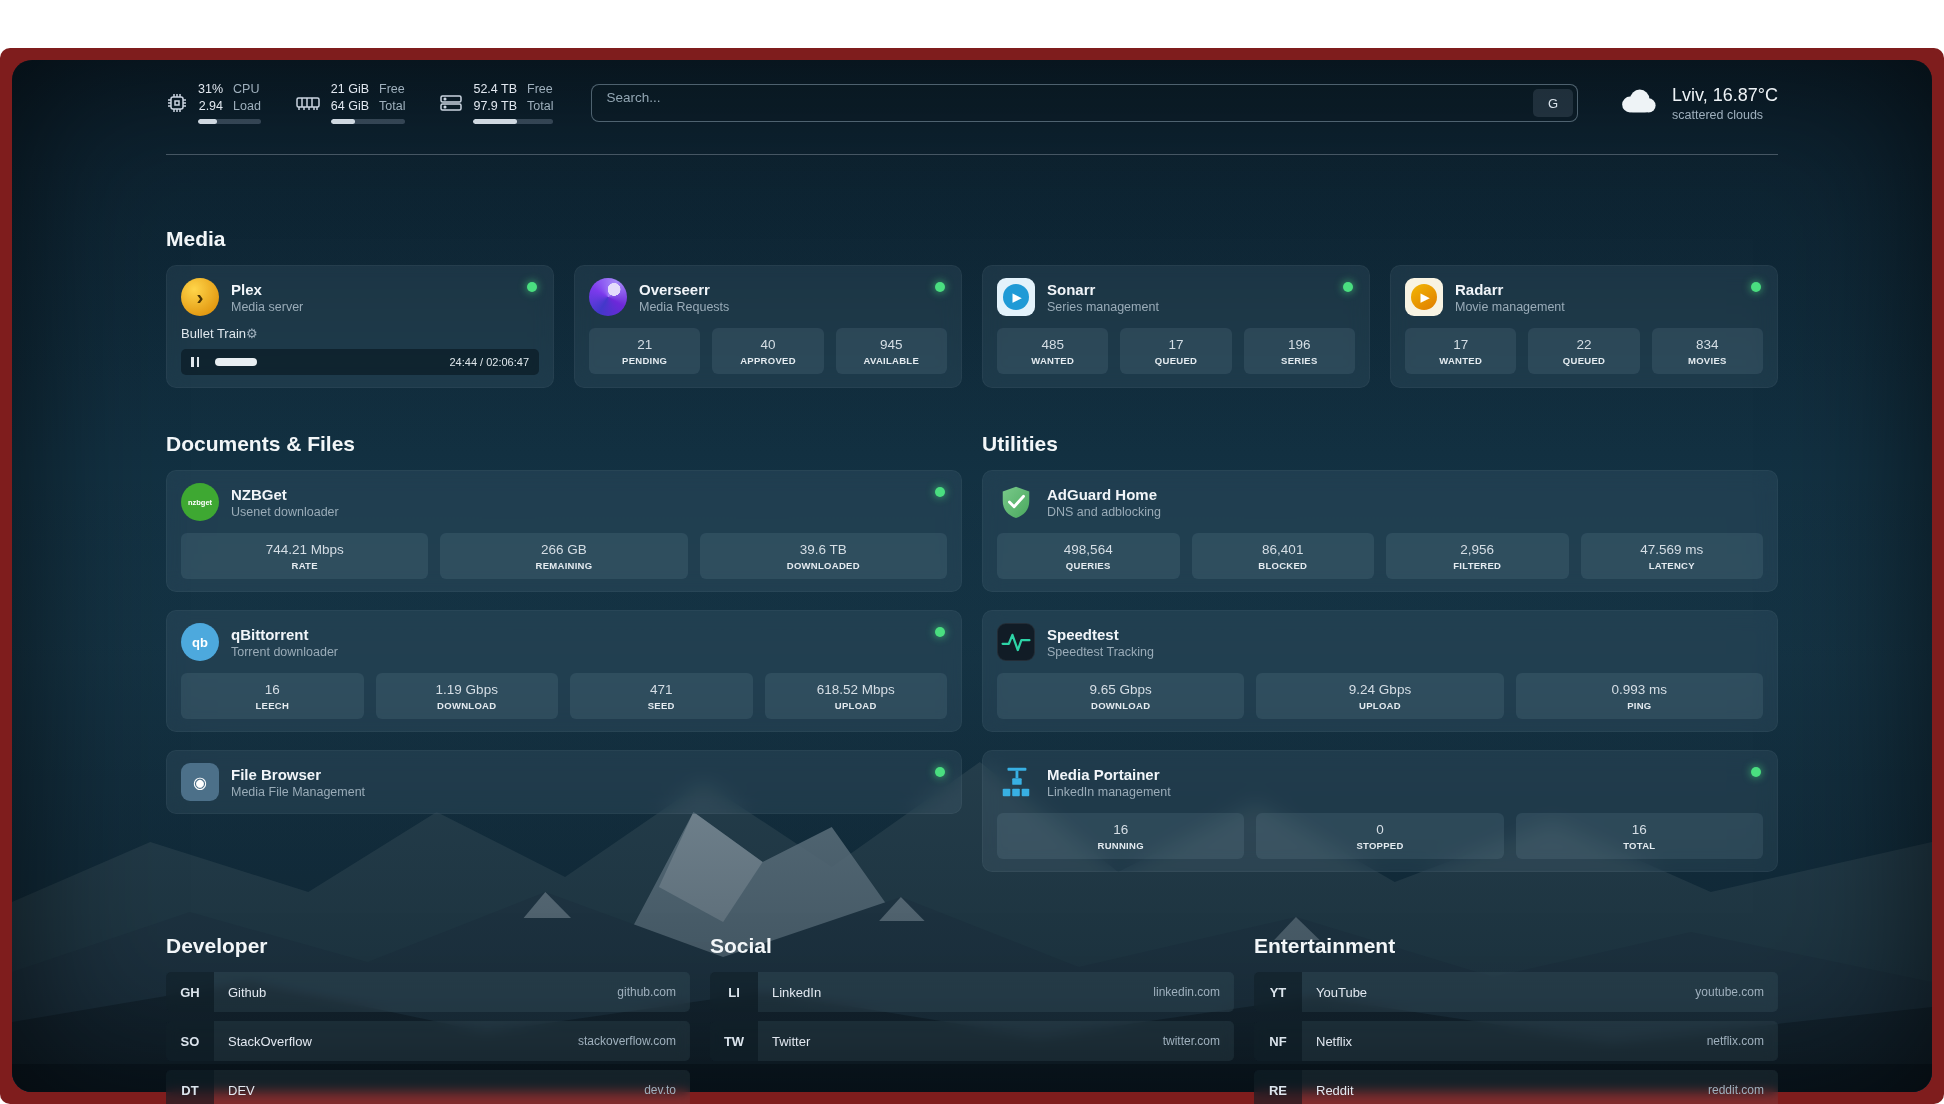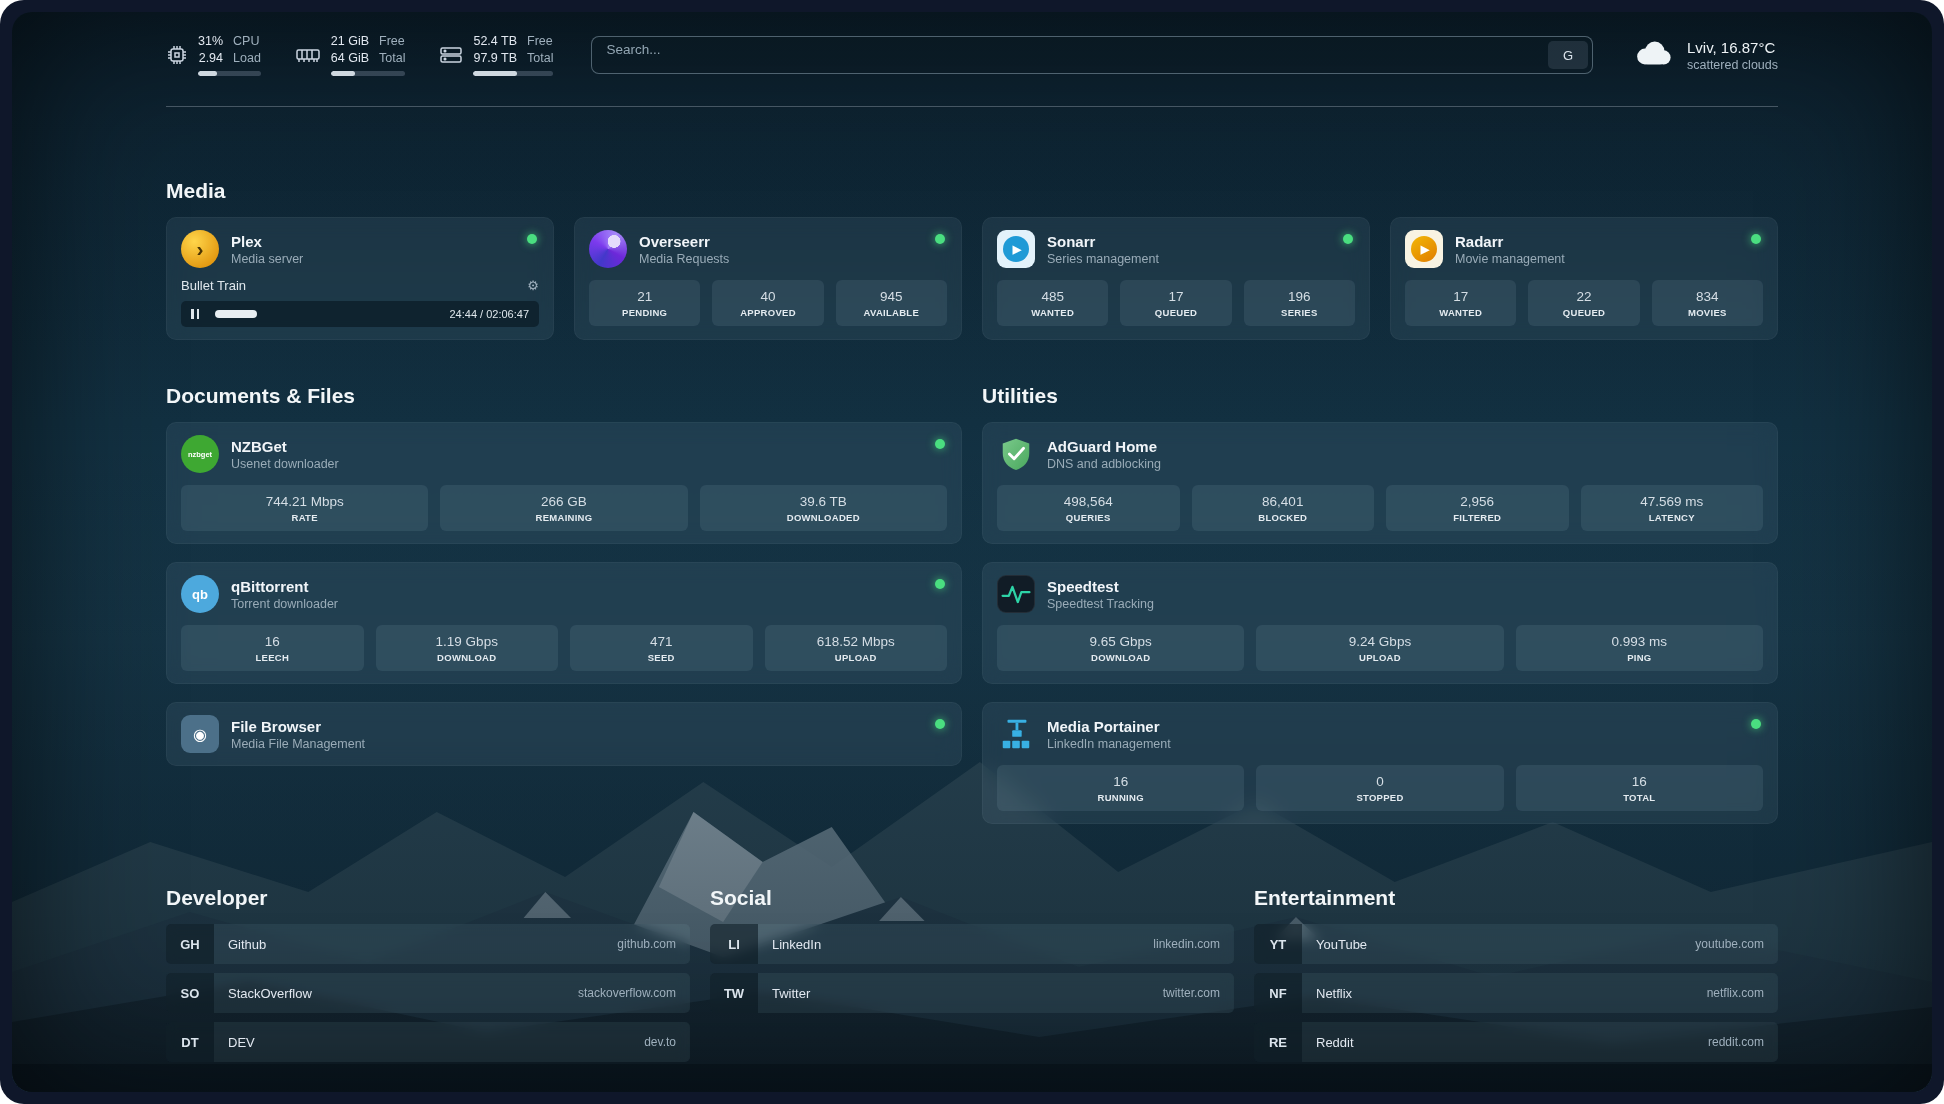--- a/index.html
+++ b/index.html
@@ -1,17 +1,17 @@
 <!DOCTYPE html>
 <html><head>
 <meta charset="utf-8">
 <style>
   html,body{margin:0;padding:0;width:1944px;height:1104px;overflow:hidden;background:#ffffff;
     font-family:"Liberation Sans", sans-serif;}
-  .frame{position:absolute;inset:0;border-radius:24px;background:#0f172a;overflow:hidden;}
+  .frame{position:absolute;inset:0;border-radius:10px;background:#7f1d1d;overflow:hidden;margin-top:48px;}
   .scene{position:absolute;inset:12px;border-radius:20px;overflow:hidden;
     background:linear-gradient(180deg,#0c1f2c 0%,#123041 38%,#17384a 58%,#153243 100%);}
   .scene::after{content:"";position:absolute;inset:0;box-shadow:inset 0 0 150px rgba(0,0,0,.65);pointer-events:none;}
   .mountains{position:absolute;left:0;right:0;bottom:0;width:100%;height:400px;display:block;}
   .tint{position:absolute;inset:0;background:linear-gradient(180deg,rgba(13,34,48,.15) 0%,rgba(13,34,48,0) 40%,rgba(8,22,32,.55) 100%);}
   .content{position:absolute;inset:0;padding:0 166px;z-index:5;}
 
   
   .topbar{display:flex;align-items:center;padding-top:34px;}
   .resources{display:flex;gap:34px;}
@@ -25,21 +25,21 @@
 
   .search-wrap{position:relative;flex:1;margin:0 38px;}
   .search-wrap input{width:100%;height:38px;box-sizing:border-box;background:rgba(10,26,36,.45);
     border:1px solid rgba(148,170,185,.5);border-radius:8px;padding:0 56px 12px 14px;color:#e2e8f0;
     font-size:13.5px;outline:none;font-family:inherit;}
   .search-wrap input::placeholder{color:#93a6b3;}
   .g-btn{position:absolute;right:5px;top:5px;width:40px;height:28px;background:rgba(148,170,185,.16);
     border:none;border-radius:5px;color:#dbe4ec;font-size:13px;cursor:pointer;font-family:inherit;}
 
   .weather{display:flex;align-items:center;gap:12px;}
-  .weather-loc{font-size:15px;color:#eef3f6;}
+  .weather-loc{font-size:18px;color:#eef3f6;}
   .weather-cond{font-size:12.5px;color:#9fb0bd;margin-top:2px;}
 
   .divider{height:1px;background:rgba(203,213,225,.3);margin-top:30px;}
 
   
   .section-title{font-size:21px;font-weight:600;color:#f2f6f8;margin:0;}
   .mt-media{margin-top:72px;}
   .grid4{display:grid;grid-template-columns:repeat(4,1fr);gap:20px;margin-top:14px;}
   .cols2{display:grid;grid-template-columns:1fr 1fr;gap:20px;margin-top:44px;align-items:start;}
   .stack{display:flex;flex-direction:column;gap:18px;margin-top:14px;}
@@ -74,21 +74,21 @@
   .radarr .inner-circle{background:linear-gradient(145deg,#f2b705,#e07c00);}
   .inner-circle{width:26px;height:26px;border-radius:50%;color:#fff;font-size:11px;display:flex;
     align-items:center;justify-content:center;padding-left:2px;box-sizing:border-box;}
   .nzbget{border-radius:50%;background:#3ea832;color:#fff;font-size:7.5px;font-weight:700;}
   .qbittorrent{border-radius:50%;background:#4da9dd;color:#fff;font-size:13px;}
   .filebrowser{background:#4c7089;color:#fff;font-size:16px;font-weight:400;}
   .speedtest{background:#111c26;border:1px solid rgba(255,255,255,.08);box-sizing:border-box;}
   .transparent-tile{background:transparent;}
 
   
-  .np-row{display:flex;align-items:center;justify-content:space-between;margin-top:10px;}
+  .np-row{display:flex;align-items:center;margin-top:10px;}
   .np-title{font-size:13px;color:#dfe7ec;}
   .gear{color:#9fb0bd;font-size:13px;cursor:pointer;line-height:1;}
   .player{display:flex;align-items:center;gap:16px;background:rgba(6,18,26,.55);border-radius:5px;
     height:26px;margin-top:8px;padding:0 10px;}
   .pause{display:flex;gap:3px;cursor:pointer;}
   .pause i{width:2.5px;height:10px;background:#dfe7ec;display:block;}
   .ptrack{flex:1;height:8px;position:relative;}
   .pfill{position:absolute;left:0;top:0;height:8px;background:#e8eef2;border-radius:4px;}
   .ptime{font-size:11px;color:#dfe7ec;white-space:nowrap;}
 

